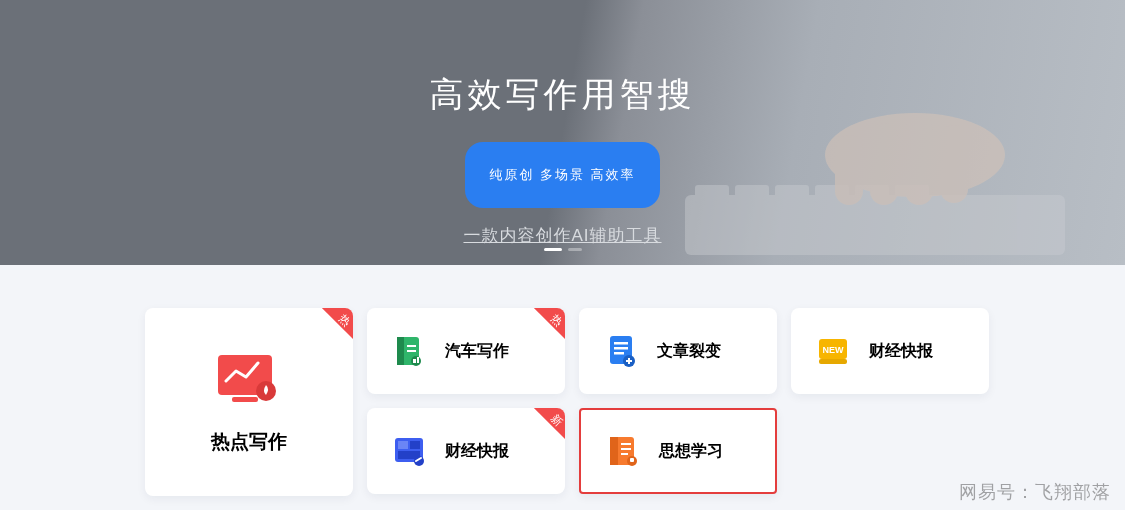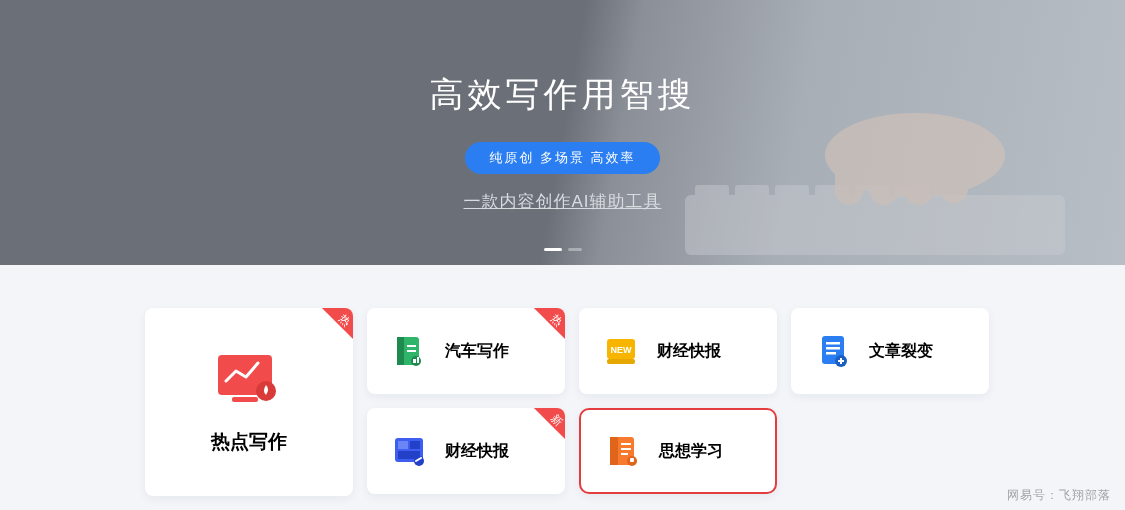--- a/index.html
+++ b/index.html
@@ -25,21 +25,21 @@
   .hero-title {
     font-size: 34px;
     font-weight: 500;
     letter-spacing: 4px;
     margin-bottom: 24px;
   }
   .hero-pill {
     background: #2a7ef1;
     color: #fff;
     font-size: 13px;
-    padding: 7px 24px;
+    padding: 24px 24px;
     border-radius: 18px;
     letter-spacing: 2px;
     margin-bottom: 16px;
   }
   .hero-sub {
     font-size: 17px;
     color: #d8dbdf;
     letter-spacing: 1px;
     text-decoration: underline;
   }
@@ -128,33 +128,33 @@
   }
   .badge span {
     position: absolute;
     top: 5px; right: 3px;
     color: #fff;
     font-size: 11px;
     transform: rotate(45deg);
   }
   .highlight {
     border: 2.5px solid #e43d3d;
-    border-radius: 10px;
+    border-radius: 4px;
   }
   .icon-box {
     width: 40px; height: 40px;
     display: flex;
     align-items: center;
     justify-content: center;
   }
   .watermark {
     position: absolute;
     bottom: 6px; right: 14px;
     color: rgba(60,60,60,0.45);
-    font-size: 12px;
+    font-size: 18px;
     letter-spacing: 1px;
   }
 </style>
 </head>
 <body>
 
 <div class="hero">
   <svg class="hand" viewBox="0 0 380 180">
     <g fill="#c9ccd1" opacity="0.7">
       <rect x="0" y="120" width="380" height="60" rx="6"></rect>
@@ -212,39 +212,39 @@
             <circle cx="27" cy="30" r="5" fill="#1e8a4d"></circle>
             <rect x="24" y="28" width="3" height="4" fill="#fff"></rect>
             <rect x="28" y="26" width="2" height="6" fill="#fff"></rect>
           </svg>
         </div>
         <div class="card-label">汽车写作</div>
       </div>
       <div class="card card-sm">
         <div class="icon-box">
           <svg width="40" height="40" viewBox="0 0 40 40">
-            <rect x="6" y="8" width="28" height="20" rx="3" fill="#f7b500"></rect>
-            <text x="20" y="22" font-size="9" font-weight="700" fill="#fff" text-anchor="middle">NEW</text>
-            <rect x="6" y="28" width="28" height="5" rx="2" fill="#e6a800"></rect>
-          </svg>
-        </div>
-        <div class="card-label">财经快报</div>
-      </div>
-      <div class="card card-sm">
-        <div class="icon-box">
-          <svg width="40" height="40" viewBox="0 0 40 40">
             <rect x="9" y="5" width="22" height="28" rx="3" fill="#2a7ef1"></rect>
             <rect x="13" y="11" width="14" height="2.5" fill="#fff"></rect>
             <rect x="13" y="16" width="14" height="2.5" fill="#fff"></rect>
             <rect x="13" y="21" width="10" height="2.5" fill="#fff"></rect>
             <circle cx="28" cy="30" r="6" fill="#1a5fc4"></circle>
             <path d="M25 30 h6 M28 27 v6" stroke="#fff" stroke-width="2"></path>
           </svg>
         </div>
         <div class="card-label">文章裂变</div>
+      </div>
+      <div class="card card-sm">
+        <div class="icon-box">
+          <svg width="40" height="40" viewBox="0 0 40 40">
+            <rect x="6" y="8" width="28" height="20" rx="3" fill="#f7b500"></rect>
+            <text x="20" y="22" font-size="9" font-weight="700" fill="#fff" text-anchor="middle">NEW</text>
+            <rect x="6" y="28" width="28" height="5" rx="2" fill="#e6a800"></rect>
+          </svg>
+        </div>
+        <div class="card-label">财经快报</div>
       </div>
       <div class="card card-sm">
         <div class="badge">
           <span>新</span>
         </div>
         <div class="icon-box">
           <svg width="40" height="40" viewBox="0 0 40 40">
             <rect x="6" y="7" width="28" height="24" rx="3" fill="#3d5ef0"></rect>
             <rect x="9" y="10" width="10" height="8" fill="#6b85f5"></rect>
             <rect x="21" y="10" width="10" height="8" fill="#2340c8"></rect>

